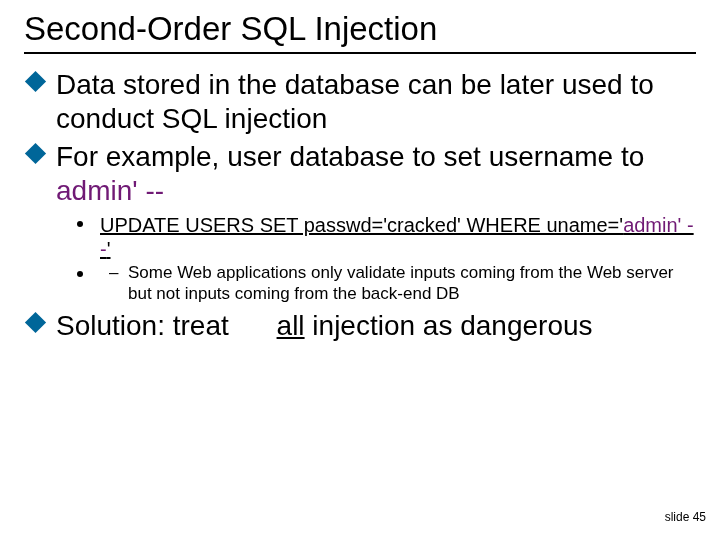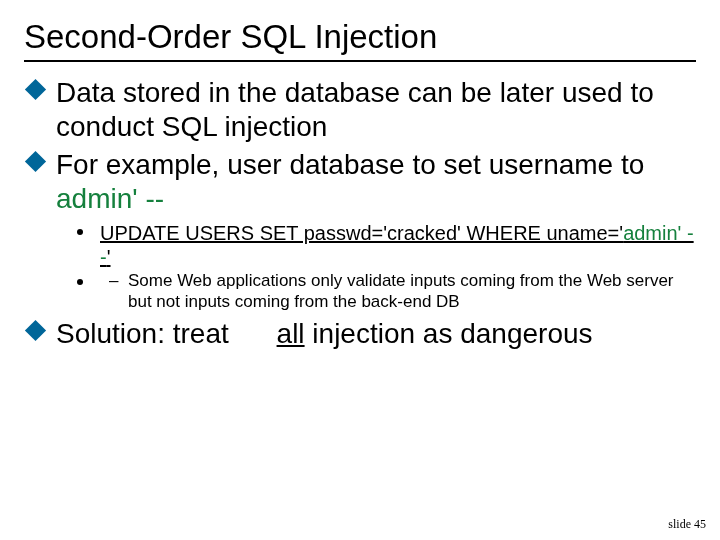--- a/index.html
+++ b/index.html
@@ -6,21 +6,21 @@
     margin: 0;
     padding: 0;
     width: 720px;
     height: 540px;
     background: #ffffff;
     font-family: Verdana, Geneva, sans-serif;
     color: #000000;
     overflow: hidden;
   }
   .slide {
-    padding: 18px 24px 8px 24px;
+    padding: 10px 24px 8px 24px;
     box-sizing: border-box;
     width: 720px;
     height: 540px;
     position: relative;
   }
   .title {
     font-size: 33px;
     margin: 0 0 2px 0;
     font-weight: normal;
   }
@@ -67,28 +67,28 @@
     line-height: 1.22;
     margin: 2px 0 2px 0;
     padding-left: 104px;
     position: relative;
   }
   .l3 .dash {
     position: absolute;
     left: 85px;
     top: 0;
   }
-  .red { color: #15803d; }
+  .red { color: #701a75; }
   .underline { text-decoration: underline; margin-left: 40px; }
   .slidenum {
     position: absolute;
-    bottom: 8px;
+    bottom: 16px;
     right: 14px;
     font-size: 12px;
-    font-family: Liberation Serif, serif;
+    font-family: Liberation Sans, sans-serif;
   }
 </style>
 </head>
 <body>
 
 <div class="slide">
   <h1 class="title">Second-Order SQL Injection</h1>
   <hr class="rule">
 
   <div class="l1">

